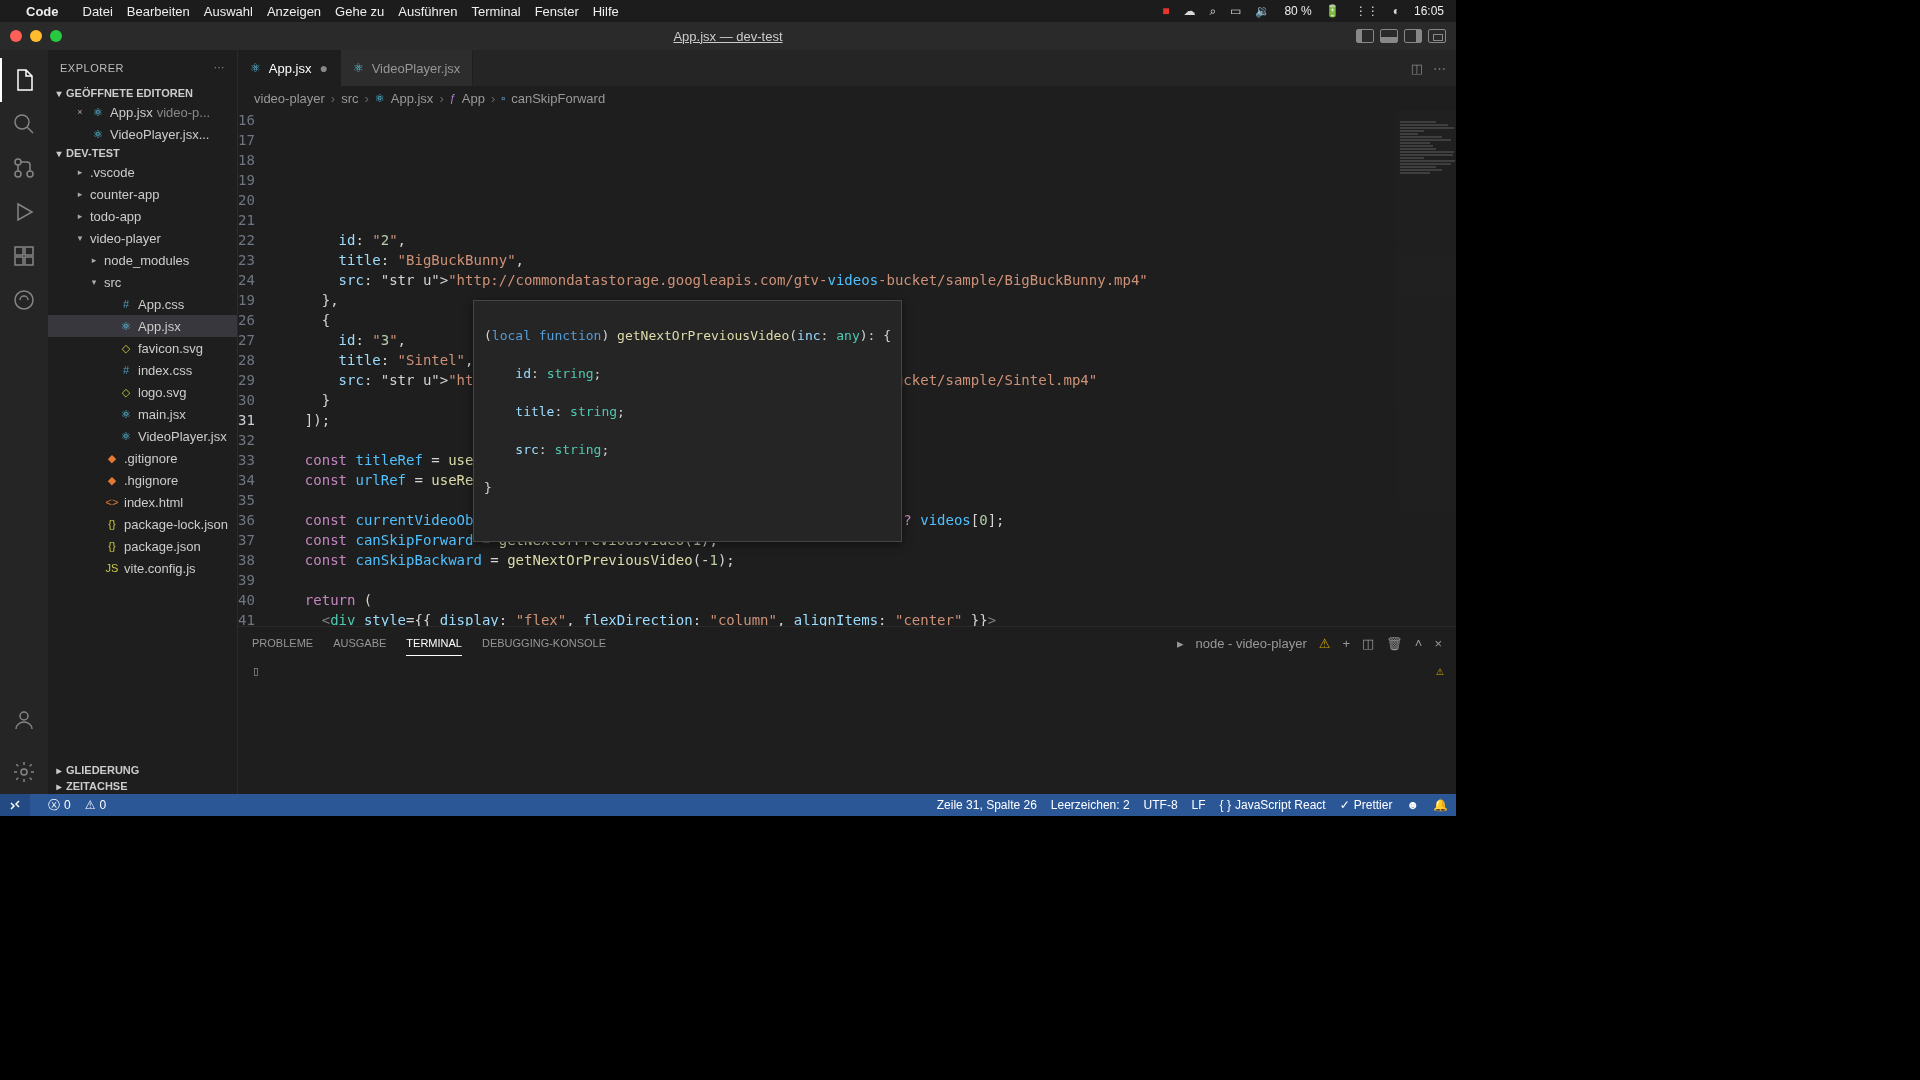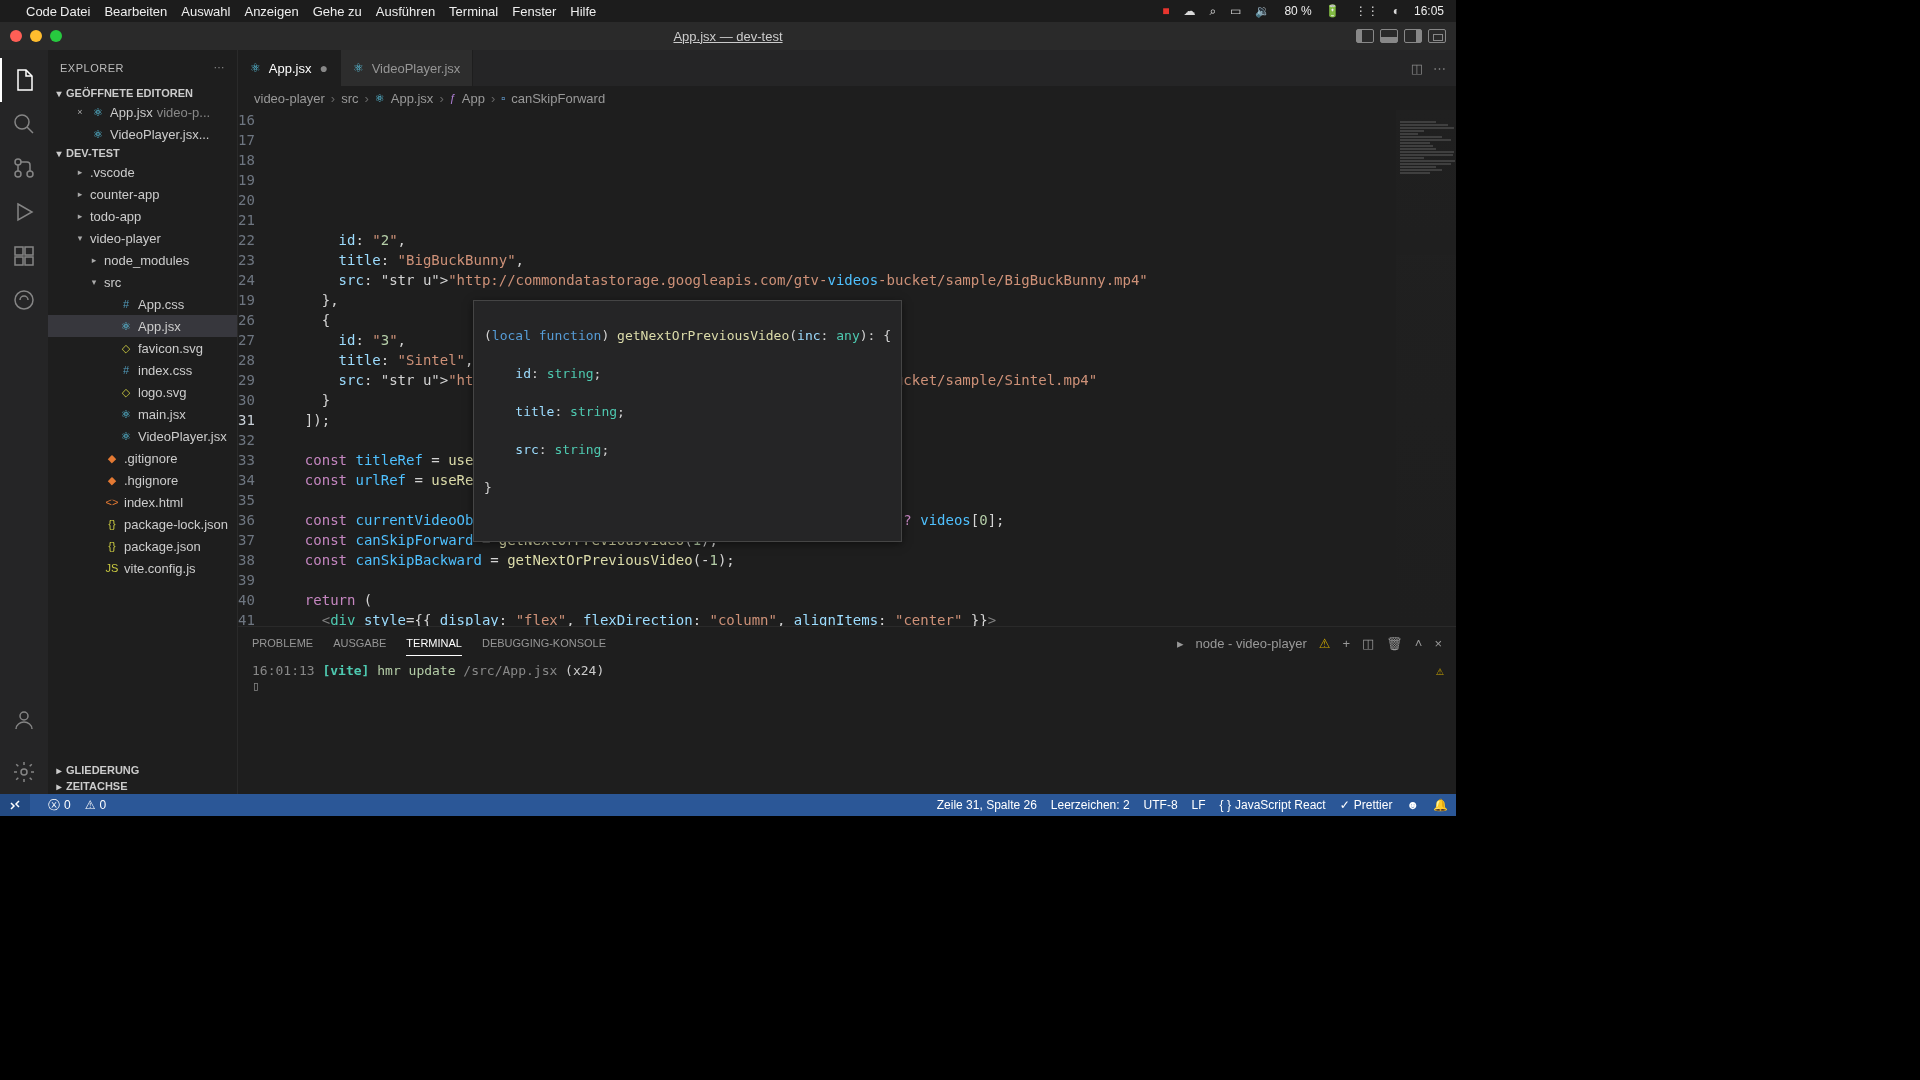--- a/index.html
+++ b/index.html
@@ -18,21 +18,21 @@
 .menubar {
   height: 22px;
   background: rgba(30,30,30,0.95);
   display: flex;
   align-items: center;
   padding: 0 12px;
   font-size: 13px;
   color: #eee;
 }
 .menubar .apple { margin-right: 14px; font-size: 14px; }
-.menubar .appname { font-weight: 400; margin-right: 3px; }
+.menubar .appname { font-weight: 700; margin-right: 24px; }
 .menubar .menu-item { margin-right: 14px; cursor: default; }
 .menubar .right { margin-left: auto; display: flex; align-items: center; gap: 14px; font-size: 12px; }
 .menubar .right .icon { opacity: 0.9; }
 
 
 .titlebar {
   height: 28px;
   background: #2a2a2a;
   display: flex;
   align-items: center;
@@ -638,31 +638,20 @@
           <span>node - video-player</span>
           <span style="color:#cca700">⚠</span>
           <span>+</span>
           <span>◫</span>
           <span>🗑</span>
           <span>˄</span>
           <span>×</span>
         </div>
       </div>
       <div class="panel-body">
-        <div>
-          <span class="time">16:01:13</span>
-          <span> </span>
-          <span class="vite">[vite]</span>
-          <span> </span>
-          <span class="hmr">hmr update</span>
-          <span> </span>
-          <span class="path">/src/App.jsx</span>
-          <span> </span>
-          <span>(x24)</span>
-        </div>
         <div style="color:#888">▯</div>
         <span class="warn-icon">⚠</span>
       </div>
     </div>
   </div>
 </div>
 
 <div class="statusbar">
   <div class="item remote">
     <svg width="14" height="14" viewBox="0 0 14 14" fill="none" stroke="#fff" stroke-width="1.5">

